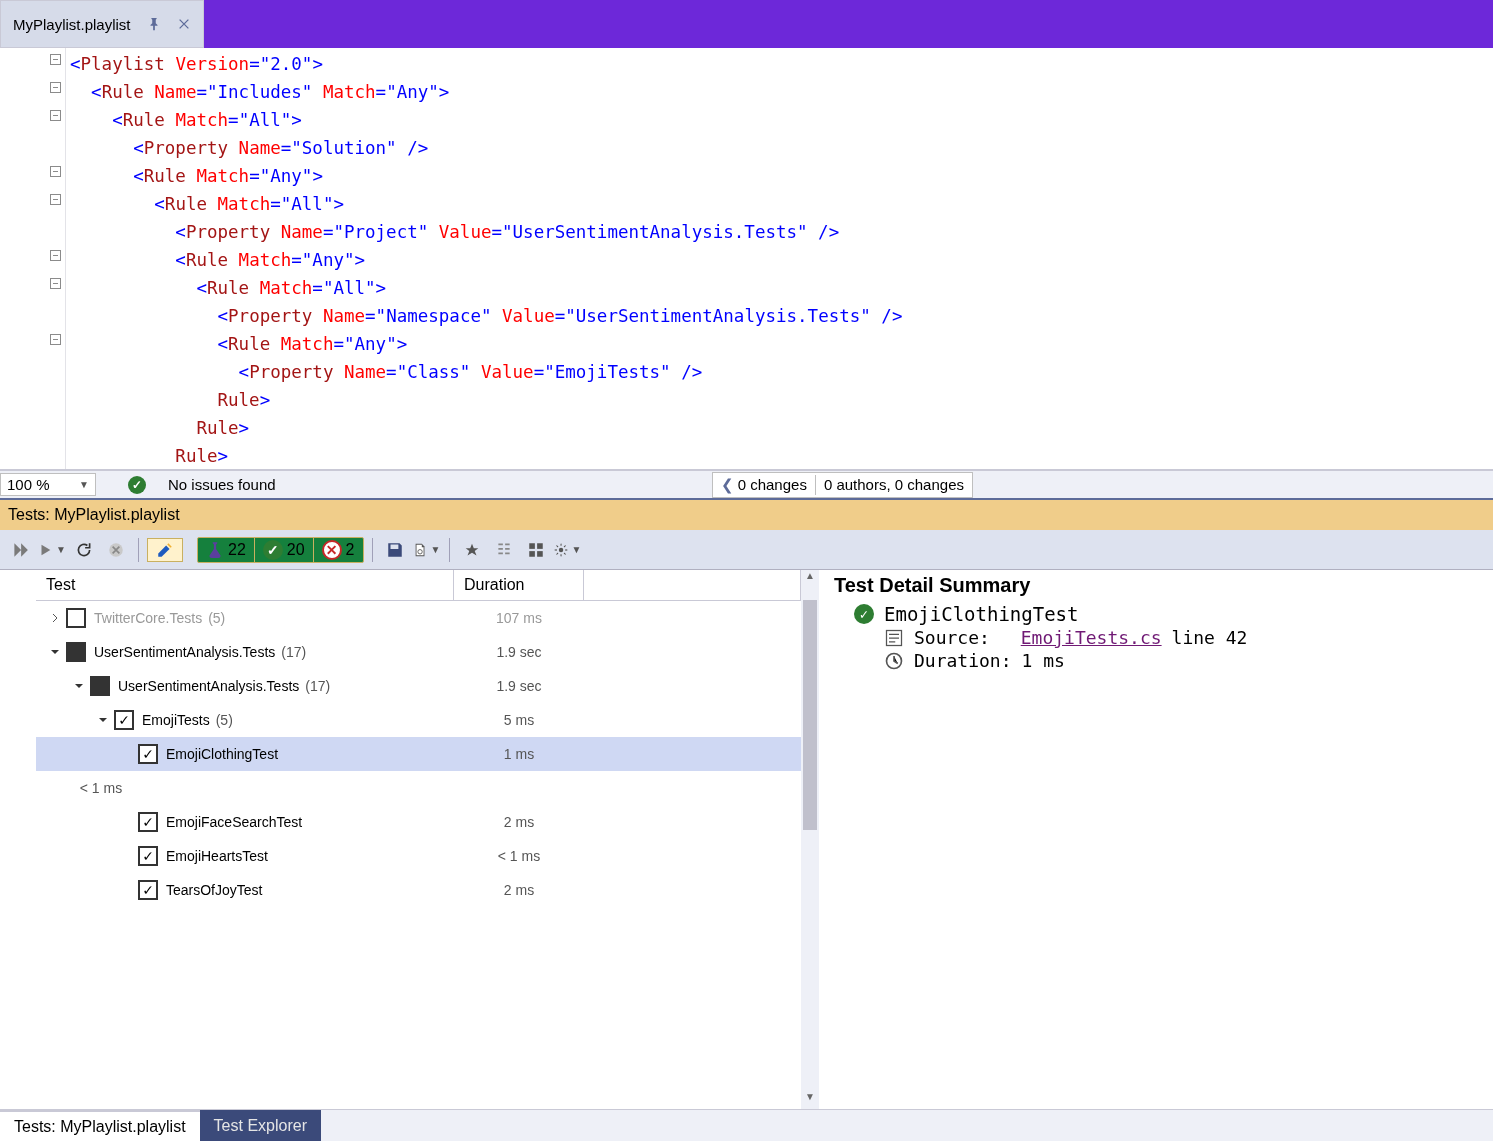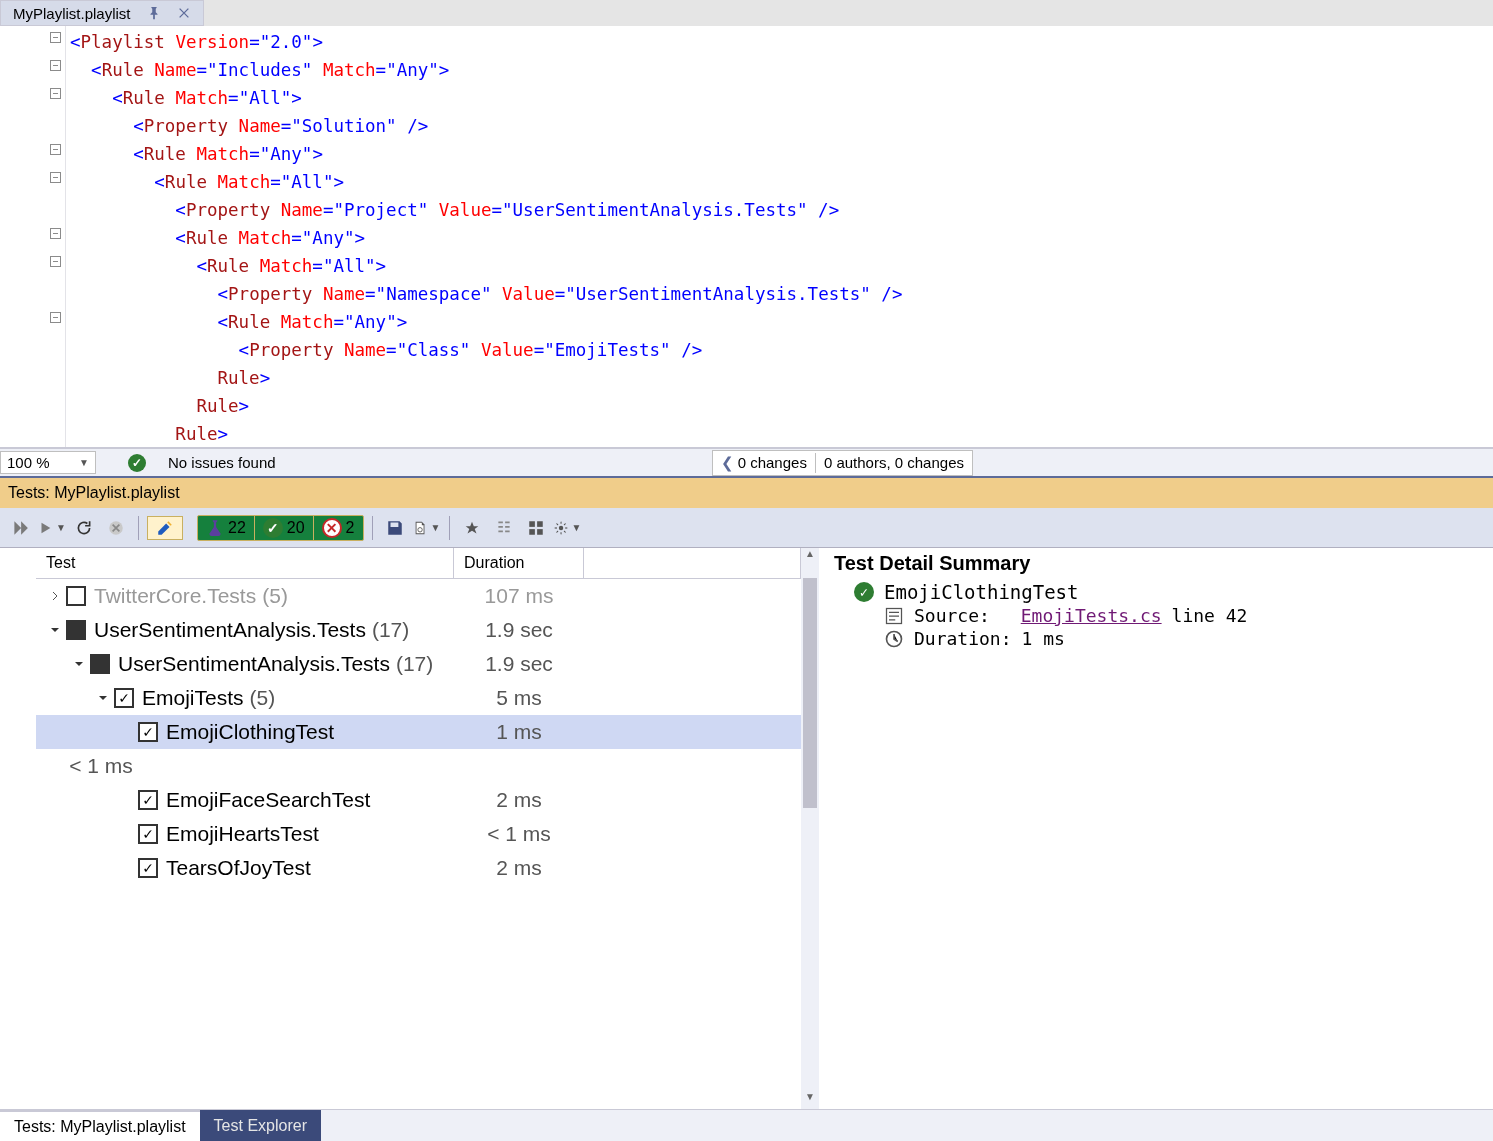--- a/index.html
+++ b/index.html
@@ -8,23 +8,23 @@
     font-size: 14px;
     background: #5d6b99;
     width: 1493px;
     height: 1141px;
     overflow: hidden;
   }
   .main { display: flex; flex-direction: column; height: 100%; }
 
   
   .tabbar-top {
-    background: #e5e5e5;
-    display: flex;
-    height: 26px;
+    background: #6d28d9;
+    display: flex;
+    height: 48px;
   }
   .tab-top {
     background: #d6dbe9;
     border: 1px solid #c9c9d6;
     padding: 4px 12px;
     display: flex;
     align-items: center;
     gap: 16px;
     font-size: 15px;
   }
@@ -193,21 +193,21 @@
     padding: 6px 10px;
     border-right: 1px solid #c9c9d6;
   }
   .th-test { flex: 0 0 418px; }
   .th-duration { flex: 0 0 130px; }
   .tree-body { flex: 1; overflow: hidden; }
   .tree-row {
     display: flex;
     align-items: center;
     height: 34px;
-    font-size: 21px;
+    font-size: 14px;
   }
   .tree-row.selected { background: #cfd8f3; }
   .tr-expand {
     width: 14px; height: 14px;
     display: inline-flex; align-items: center; justify-content: center;
     margin-right: 4px;
   }
   .tr-checkbox {
     width: 20px; height: 20px;
     border: 2px solid #333;

